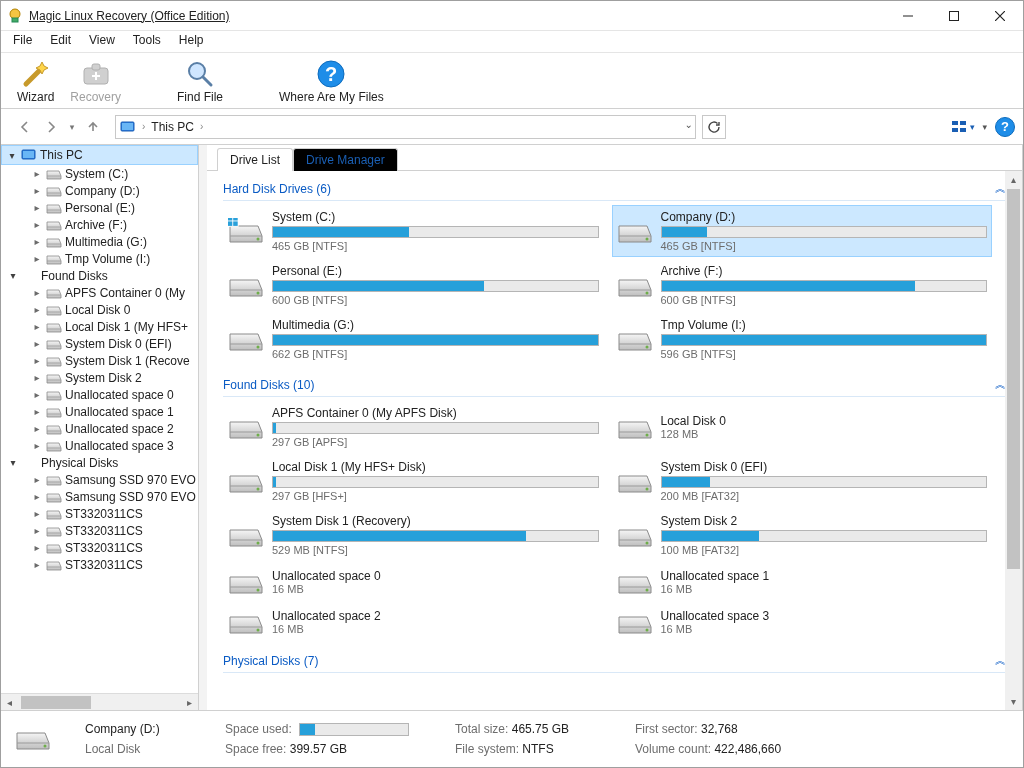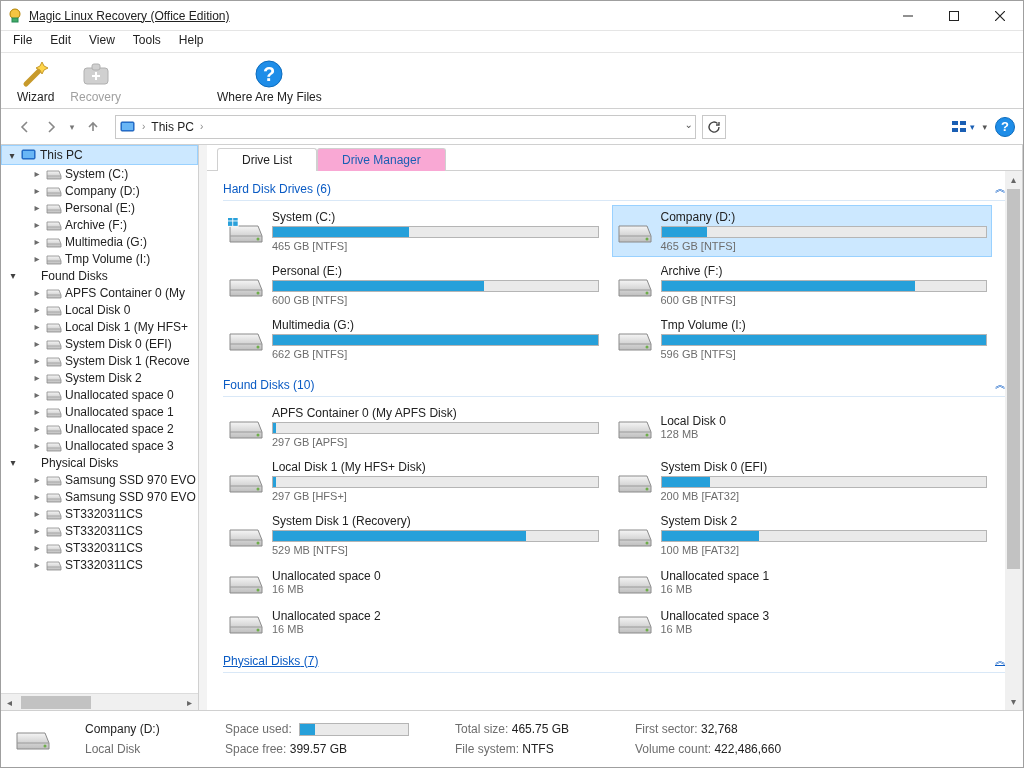--- a/index.html
+++ b/index.html
@@ -43,22 +43,22 @@
   .tree .disk-ico { width:16px; height:12px; display:inline-block; }
   .scroll-h { height:17px; background:#f0f0f0; border-top:1px solid #dcdcdc; position:relative; }
   .scroll-h .thumb { position:absolute; top:2px; left:20px; width:70px; height:13px; background:#c2c2c2; }
   .scroll-h .arr { position:absolute; top:0; width:17px; height:17px; display:flex; align-items:center; justify-content:center; color:#666; font-size:10px;}
   .scroll-h .arr.left{left:0;} .scroll-h .arr.right{right:0;}
   .vscroll-gutter {width:8px; background:#f3f3f3;}
 
   
   .center { flex:1; display:flex; flex-direction:column; min-height:0; border-right:1px solid #d0d0d0; position:relative;}
   .tabs-row { height:26px; display:flex; align-items:flex-end; border-bottom:1px solid #d0d0d0; padding-left:10px; gap:0; }
-  .tab { padding:4px 24px; border:1px solid #d0d0d0; border-bottom:none; background:#fff; font-size:12px; border-radius:3px 3px 0 0; position:relative; top:1px;}
-  .tab.inactive { background:#f9a8d4; color:#1a5fb4; border-top-color:#d0d0d0;}
+  .tab { padding:4px 12px; border:1px solid #d0d0d0; border-bottom:none; background:#fff; font-size:12px; border-radius:3px 3px 0 0; position:relative; top:1px;}
+  .tab.inactive { background:#000000; color:#1a5fb4; border-top-color:#d0d0d0;}
   .tab.active { background:#fff; z-index:2; }
   .content-scroll { flex:1; overflow:hidden; padding:6px 16px 0 16px; position:relative;}
   .content-vscroll { position:absolute; right:0; top:0; bottom:0; width:17px; background:#f0f0f0; }
   .content-vscroll .vthumb { position:absolute; left:2px; top:18px; width:13px; height:380px; background:#c2c2c2;}
   .content-vscroll .varr { position:absolute; left:0; width:17px; height:17px; display:flex; align-items:center; justify-content:center; color:#666; font-size:10px;}
   .content-vscroll .varr.up{top:0;} .content-vscroll .varr.down{bottom:0;}
   .section-header { color:#0a5bc4; font-size:12px; padding:4px 0; border-bottom:1px solid #d9e8f7; margin-bottom:4px; display:flex; align-items:center;}
   .section-header .collapse { margin-left:auto; color:#0a5bc4; font-size:11px;}
   .drive-grid { display:grid; grid-template-columns: 1fr 1fr; column-gap:8px; row-gap:2px; margin-bottom:8px; padding-right:14px;}
   .drive-item { display:flex; align-items:center; gap:8px; padding:4px; border:1px solid transparent; }
@@ -173,20 +173,29 @@
       <span class="ico">
         <svg width="32" height="32" viewBox="0 0 32 32">
             <rect x="4" y="10" width="24" height="16" rx="3" fill="#d0d0d0" stroke="#b0b0b0"></rect>
             <rect x="12" y="6" width="8" height="6" rx="2" fill="#d0d0d0" stroke="#b0b0b0"></rect>
             <path d="M16 14 v8 M12 18 h8" stroke="#fff" stroke-width="2"></path>
           </svg>
       </span>
       <span>Recovery</span>
     </div>
     <div class="sep"></div>
+    <div class="tb-item">
+      <span class="ico">
+        <svg width="32" height="32" viewBox="0 0 32 32">
+            <circle cx="13" cy="13" r="8" fill="#cfe6ff" stroke="#5a7fa6" stroke-width="2"></circle>
+            <path d="M19 19 L27 27" stroke="#5a7fa6" stroke-width="3" stroke-linecap="round"></path>
+          </svg>
+      </span>
+      <span>Find File</span>
+    </div>
     <div class="sep"></div>
     <div class="tb-item">
       <span class="ico">
         <svg width="32" height="32" viewBox="0 0 32 32">
             <circle cx="16" cy="16" r="13" fill="#1e8de8" stroke="#0c6bbd" stroke-width="1"></circle>
             <text x="16" y="23" text-anchor="middle" font-size="20" font-weight="bold" fill="#fff">?</text>
           </svg>
       </span>
       <span>Where Are My Files</span>
     </div>
@@ -712,21 +721,21 @@
                   <use href="#driveLarge"></use>
                 </svg>
               </div>
               <div class="drv-body">
                 <div class="drv-name">Unallocated space 3</div>
                 <div class="sub">16 MB</div>
               </div>
             </div>
           </div>
 
-        <div class="section-header" style="margin-bottom:0;text-decoration:underline;">
+        <div class="section-header" style="margin-bottom:0;">
           <span><span>Physical Disks</span> (<span>7</span>)</span>
           <span class="collapse">︽</span>
         </div>
 
         <div class="content-vscroll">
           <span class="varr up">▴</span>
           <div class="vthumb"></div>
           <span class="varr down">▾</span>
         </div>
       </div>

